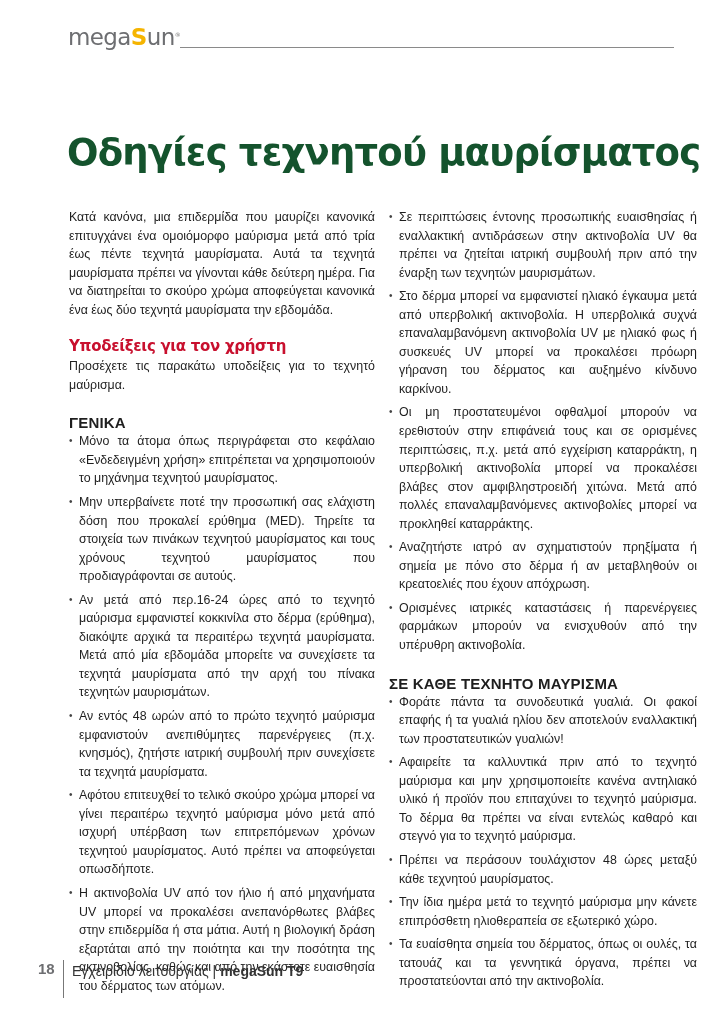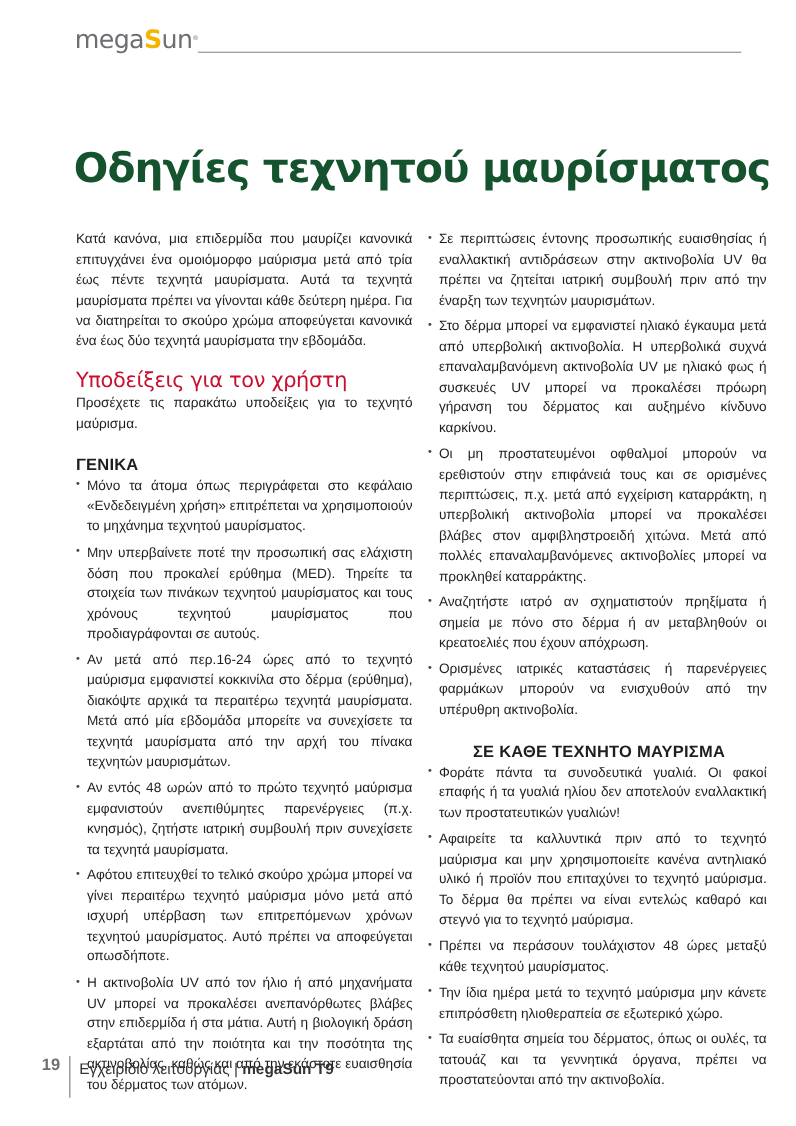--- a/index.html
+++ b/index.html
@@ -15,28 +15,28 @@
 
   .title { position: absolute; left: 67px; top: 106px; font-family: "DejaVu Sans", sans-serif;
            font-weight: bold; font-size: 37px; color: #14532d; letter-spacing: -0.8px; white-space: nowrap; }
 
   .col { position: absolute; top: 208px; width: 306px; font-size: 12.4px; line-height: 18.55px; }
   .col.left { left: 69px; }
   .col.right { left: 389px; width: 308px; }
 
   p { margin: 0; text-align: justify; }
   .intro { margin-bottom: 16px; }
-  .h2 { font-family: "DejaVu Sans", sans-serif; font-weight: normal; color: #c8102e;
-        font-size: 19px; line-height: 22px; margin: 0; letter-spacing: -0.3px; }
+  .h2 { font-family: "DejaVu Sans", sans-serif; font-weight: bold; color: #c8102e;
+        font-size: 15px; line-height: 22px; margin: 0; letter-spacing: -0.3px; }
   .lead { margin-bottom: 20px; }
   .h3 { font-weight: bold; font-size: 15px; margin: 0; line-height: 18px; letter-spacing: 0.2px; }
   ul { list-style: none; margin: 0; padding: 0; }
   li { position: relative; padding-left: 10px; margin-bottom: 5px; text-align: justify; }
   li .bullet { position: absolute; left: 0; top: 0; color: #444; font-size: 10px; }
-  .right .h3.second { margin-top: 20px; margin-left: 41px; }
+  .right .h3.second { margin-top: 20px; }
 
   .footer { position: absolute; left: 38px; top: 960px; height: 40px; width: 400px; }
   .page-num { position: absolute; left: 0; top: 0; font-size: 15px; font-weight: bold; color: #6d6e71; }
   .footer-rule { position: absolute; left: 25px; top: 0; width: 1px; height: 38px; background: #777; }
   .footer-text { position: absolute; left: 34px; top: 3px; font-size: 14px; color: #333; white-space: nowrap; }
   .footer-text b { font-weight: bold; }
 </style>
 </head>
 <body>
 
@@ -74,16 +74,16 @@
   <ul>
     <li><span class="bullet">•</span><span>Φοράτε πάντα τα συνοδευτικά γυαλιά. Οι φακοί επαφής ή τα γυαλιά ηλίου δεν αποτελούν εναλλακτική των προστατευτικών γυαλιών!</span></li>
     <li><span class="bullet">•</span><span>Αφαιρείτε τα καλλυντικά πριν από το τεχνητό μαύρισμα και μην χρησιμοποιείτε κανένα αντηλιακό υλικό ή προϊόν που επιταχύνει το τεχνητό μαύρισμα. Το δέρμα θα πρέπει να είναι εντελώς καθαρό και στεγνό για το τεχνητό μαύρισμα.</span></li>
     <li><span class="bullet">•</span><span>Πρέπει να περάσουν τουλάχιστον 48 ώρες μεταξύ κάθε τεχνητού μαυρίσματος.</span></li>
     <li><span class="bullet">•</span><span>Την ίδια ημέρα μετά το τεχνητό μαύρισμα μην κάνετε επιπρόσθετη ηλιοθεραπεία σε εξωτερικό χώρο.</span></li>
     <li><span class="bullet">•</span><span>Τα ευαίσθητα σημεία του δέρματος, όπως οι ουλές, τα τατουάζ και τα γεννητικά όργανα, πρέπει να προστατεύονται από την ακτινοβολία.</span></li>
   </ul>
 </div>
 
 <div class="footer">
-  <span class="page-num">19</span>
+  <span class="page-num">18</span>
   <div class="footer-rule"></div>
   <span class="footer-text"><span>Εγχειρίδιο λειτουργίας | </span><b>megaSun T9</b></span>
 </div>
 
 </body></html>

